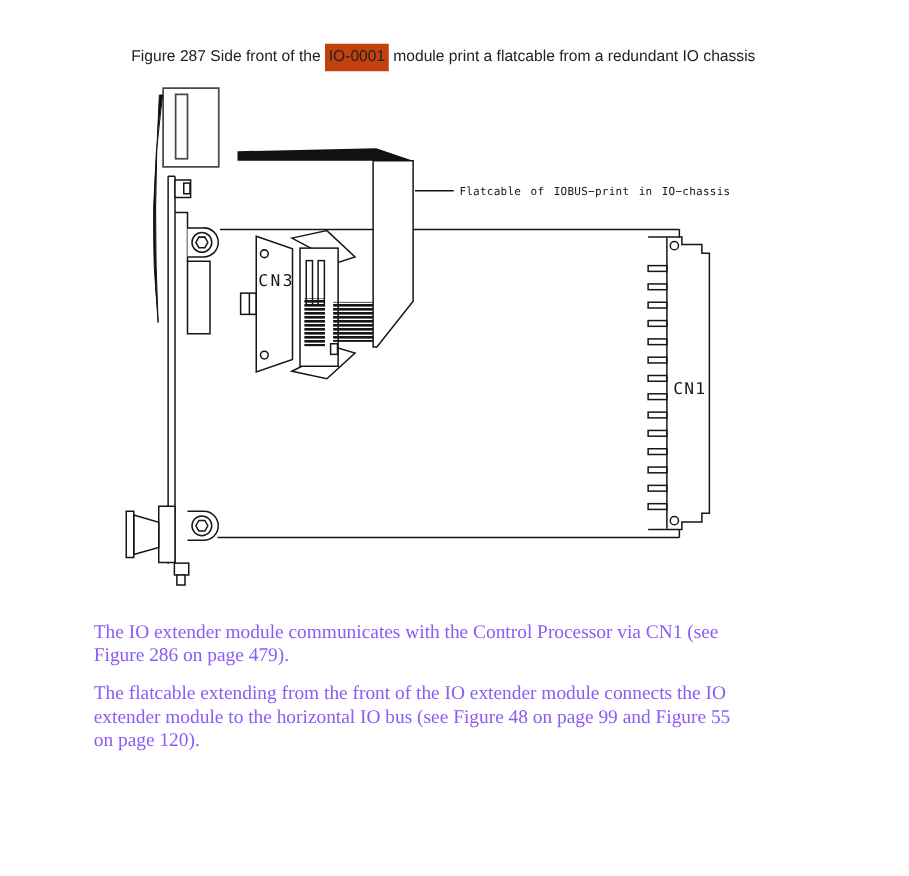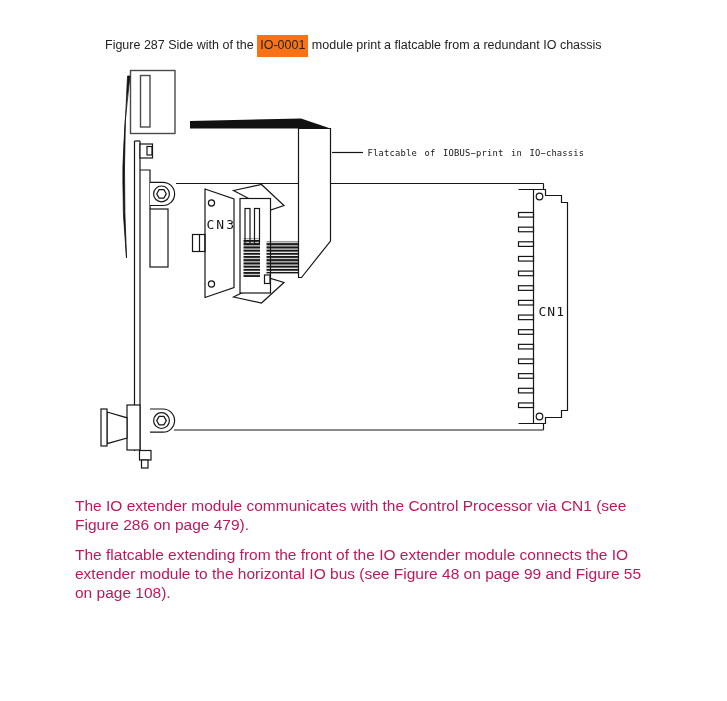--- a/index.html
+++ b/index.html
@@ -7,37 +7,37 @@
     width:727px;height:701px;background:#ffffff;position:relative;
     overflow:hidden;font-family:"Liberation Sans",sans-serif;
   }
   .caption{
     position:absolute;left:105px;top:38px;width:560px;
     font-family:"Liberation Sans",sans-serif;font-size:12.5px;color:#232323;
     white-space:nowrap;
   }
   .caption .cap-label{font-weight:normal;}
   .caption .hl{
-    background:#f97316;padding:3px 3px 5px 3px;
+    background:#c2410c;padding:3px 3px 5px 3px;
   }
   .figure-svg{position:absolute;left:0;top:0;}
   .bodytext{
     position:absolute;left:75px;top:496px;width:625px;
-    font-family:Liberation Sans, sans-serif;font-size:15.5px;line-height:19px;color:#be185d;
+    font-family:Liberation Serif, serif;font-size:15.5px;line-height:19px;color:#8b5cf6;
   }
   .bodytext p{margin:0 0 11px 0;white-space:pre-line;}
   .cadtext{
     font-family:"DejaVu Sans Mono",monospace;fill:#161616;
   }
 </style>
 </head>
 <body>
 
 <div class="caption">
-  <span class="cap-label">Figure 287</span><span> Side with of the </span><span class="hl">IO-0001</span><span> module print a flatcable from a redundant IO chassis</span>
+  <span class="cap-label">Figure 287</span><span> Side front of the </span><span class="hl">IO-0001</span><span> module print a flatcable from a redundant IO chassis</span>
 </div>
 
 <svg class="figure-svg" width="727" height="490" viewBox="0 0 727 490">
   <defs>
     <pattern id="hatch" width="4" height="3.2" patternUnits="userSpaceOnUse">
       <rect x="0" y="0" width="4" height="2.1" fill="#161616"></rect>
     </pattern>
   </defs>
 
   <g stroke="#161616" stroke-width="1.2" fill="none">
@@ -133,14 +133,14 @@
   <text class="cadtext" x="206.5" y="229" font-size="13" letter-spacing="2">CN3</text>
   <text class="cadtext" x="538.5" y="315.5" font-size="13" letter-spacing="1">CN1</text>
   <text class="cadtext" x="367.5" y="156" font-size="8.8" letter-spacing="0.2" word-spacing="2">Flatcable of IOBUS−print in IO−chassis</text>
 </svg>
 
 <div class="bodytext">
   <p>The IO extender module communicates with the Control Processor via CN1 (see
 Figure 286 on page 479).</p>
   <p>The flatcable extending from the front of the IO extender module connects the IO
 extender module to the horizontal IO bus (see Figure 48 on page 99 and Figure 55
-on page 108).</p>
+on page 120).</p>
 </div>
 
 </body></html>

